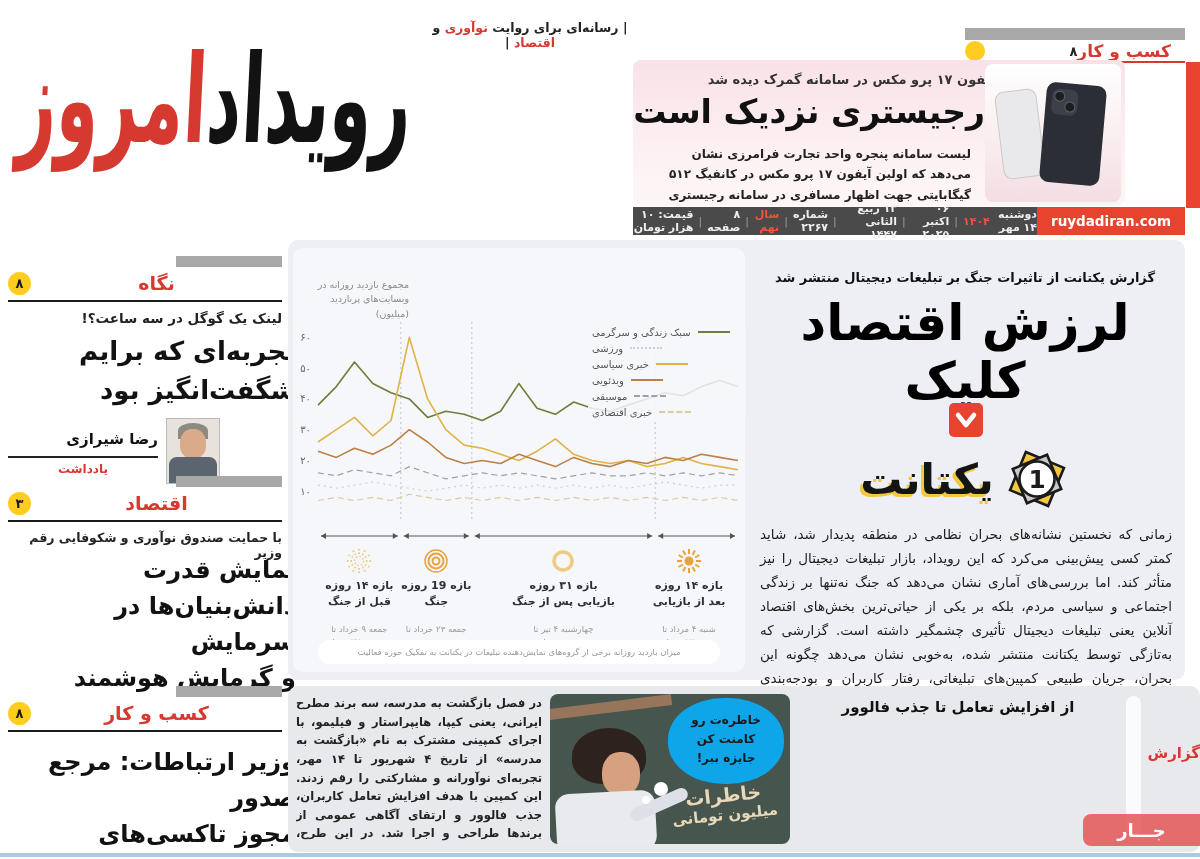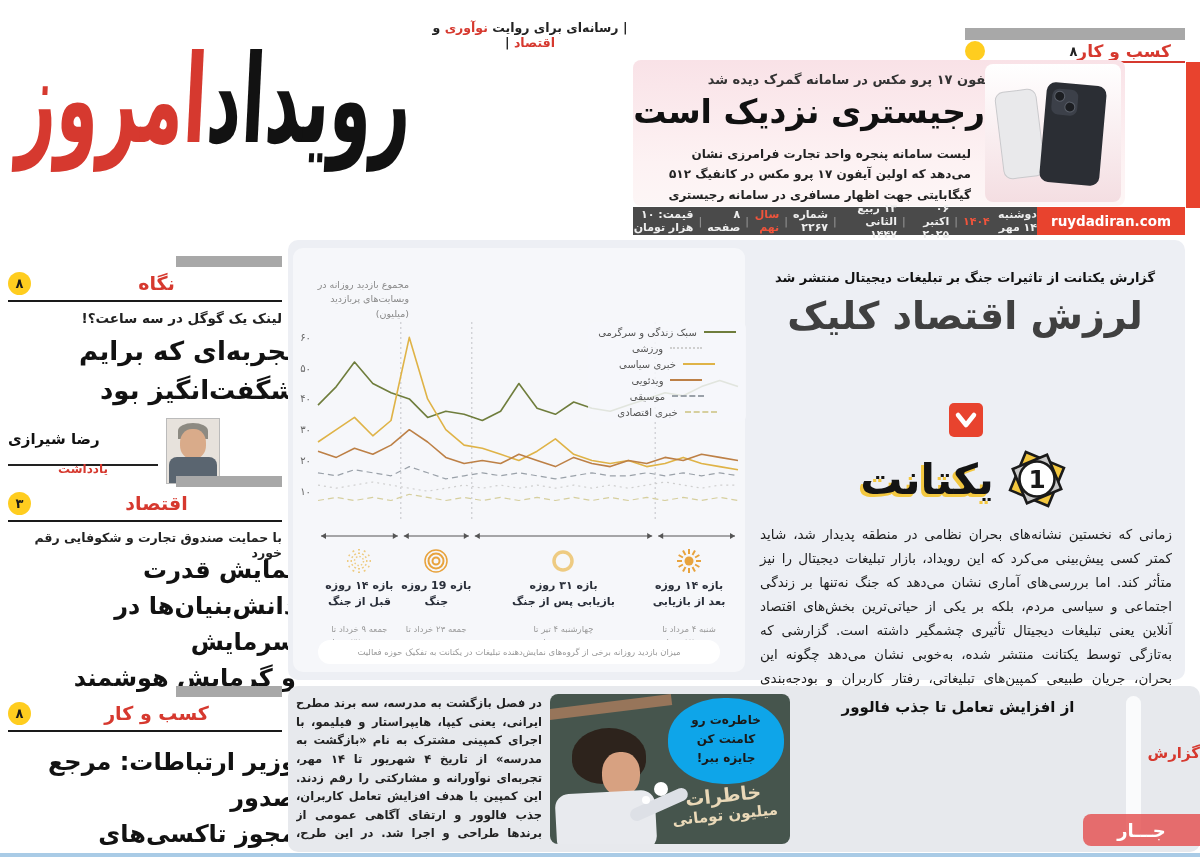--- a/index.html
+++ b/index.html
@@ -51,41 +51,41 @@
   .sec .sttl{margin-right:0;margin-left:0;margin-inline-start:auto;font-size:19px;font-weight:bold;color:#d6392f;}
   .sec .hline{position:absolute;top:44px;left:0;width:274px;height:2px;background:#1a1a1a;}
   .sec .kick{position:absolute;top:54px;left:0;width:274px;text-align:right;font-size:13.5px;font-weight:bold;color:#222;}
   .sec .hd{position:absolute;left:14px;width:274px;text-align:right;font-size:24px;font-weight:bold;
            color:#121212;line-height:1.5;letter-spacing:-0.5px;}
   #author{position:absolute;top:162px;left:0;width:212px;height:70px;}
   #author-photo{position:absolute;right:0;top:0;width:52px;height:64px;background:#e7e2dc;border:1px solid #bbb;overflow:hidden;}
   #author-photo .hair{position:absolute;left:11px;top:4px;width:30px;height:16px;border-radius:50% 50% 0 0;background:#8d8a82;}
   #author-photo .face{position:absolute;left:13px;top:10px;width:26px;height:30px;border-radius:45%;background:#d9ab8a;}
   #author-photo .suit{position:absolute;left:2px;top:38px;width:48px;height:26px;border-radius:8px 8px 0 0;background:#5a6570;}
-  #author-name{position:absolute;right:62px;top:12px;width:150px;text-align:left;font-size:15px;font-weight:bold;
-               color:#111;border-bottom:2px solid #222;padding-bottom:16px;}
+  #author-name{position:absolute;right:62px;top:12px;width:150px;text-align:right;font-size:15px;font-weight:bold;
+               color:#111;border-bottom:2px solid #222;padding-bottom:8px;}
   #author-role{position:absolute;right:62px;top:44px;width:150px;text-align:center;font-size:12px;font-weight:bold;color:#d6392f;}
   
   #panel{left:288px;top:240px;width:897px;height:440px;background:#edeff4;border-radius:10px;}
   #chart-card{left:5px;top:8px;width:452px;height:424px;background:#f6f7fa;border-radius:10px;}
   #ylabel{left:16px;top:30px;width:100px;font-size:9.5px;color:#8a8a8a;text-align:right;line-height:1.5;}
   #chart-svg{position:absolute;left:0;top:66px;width:448px;height:234px;}
   #legend{position:absolute;left:295px;top:74px;width:150px;background:rgba(246,247,250,.85);padding:2px 4px;border-radius:6px;}
-  .lg-row{display:flex;align-items:center;justify-content:center;height:16px;}
+  .lg-row{display:flex;align-items:center;justify-content:flex-start;height:16px;}
   .lg-row .lb{font-size:10px;color:#555;margin-right:7px;}
   .lg-row .sw{width:32px;height:0;}
   #markers{position:absolute;left:0;top:300px;width:452px;height:92px;}
   .marker{position:absolute;top:0;width:112px;text-align:center;}
   .mk-t{font-size:11px;font-weight:bold;color:#2a2f3a;line-height:1.45;}
   .mk-d{font-size:8.5px;color:#9a9a9a;line-height:1.55;margin-top:13px;}
   #chart-caption{position:absolute;left:25px;top:392px;width:402px;height:24px;background:#fff;border-radius:12px;
                  font-size:8.5px;color:#999;display:flex;align-items:center;justify-content:center;white-space:nowrap;overflow:hidden;}
   
   #ms-kicker{left:462px;top:30px;width:430px;text-align:center;font-size:13px;font-weight:bold;color:#111;}
-  #ms-head{left:462px;top:54px;width:430px;text-align:center;font-size:38px;font-weight:bold;color:#404040;letter-spacing:-2px;}
+  #ms-head{left:462px;top:54px;width:430px;text-align:center;font-size:50px;font-weight:bold;color:#000000;letter-spacing:-2px;}
   #ms-chevron{left:661px;top:163px;width:34px;height:34px;background:#e8432e;border-radius:5px;display:flex;
               align-items:center;justify-content:center;}
   #ms-brand{left:462px;top:202px;width:430px;height:74px;display:flex;align-items:center;justify-content:center;gap:10px;direction:ltr;}
   #ms-wordmark{font-size:42px;font-weight:bold;color:#141414;letter-spacing:-1px;
                text-shadow:-3px 3px 0 #f3c73f;}
   #ms-body{left:472px;top:282px;width:412px;font-size:13.5px;color:#1c1c1c;line-height:1.78;text-align:justify;}
   .pgref{display:inline-flex;width:21px;height:21px;border-radius:50%;background:#e23b30;color:#fff;font-size:12px;
          font-weight:bold;align-items:center;justify-content:center;vertical-align:-5px;margin:0 6px;}
   
   #bottom-panel{left:288px;top:686px;width:912px;height:166px;background:#e7e9ed;border-radius:10px;}
@@ -189,21 +189,21 @@
   </div>
 </div>
 
 <div class="abs sec" style="top:476px;height:206px;">
   <div class="gbar"></div>
   <div class="hrow rtl">
     <span class="sttl">اقتصاد</span>
     <span class="num-dot" style="margin-inline-start:auto;">۳</span>
   </div>
   <div class="hline"></div>
-  <div class="kick rtl" style="font-size:12.5px;">با حمایت صندوق تجارت و شکوفایی رقم خورد</div>
+  <div class="kick rtl" style="font-size:12.5px;">با حمایت صندوق نوآوری و شکوفایی رقم وزیر</div>
   <div class="hd rtl" style="top:76px;">
     <div>نمایش قدرت</div>
     <div>دانش‌بنیان‌ها در سرمایش</div>
     <div>و گرمایش هوشمند</div>
   </div>
 </div>
 
 <div class="abs sec" style="top:686px;height:166px;">
   <div class="gbar"></div>
   <div class="hrow rtl">

